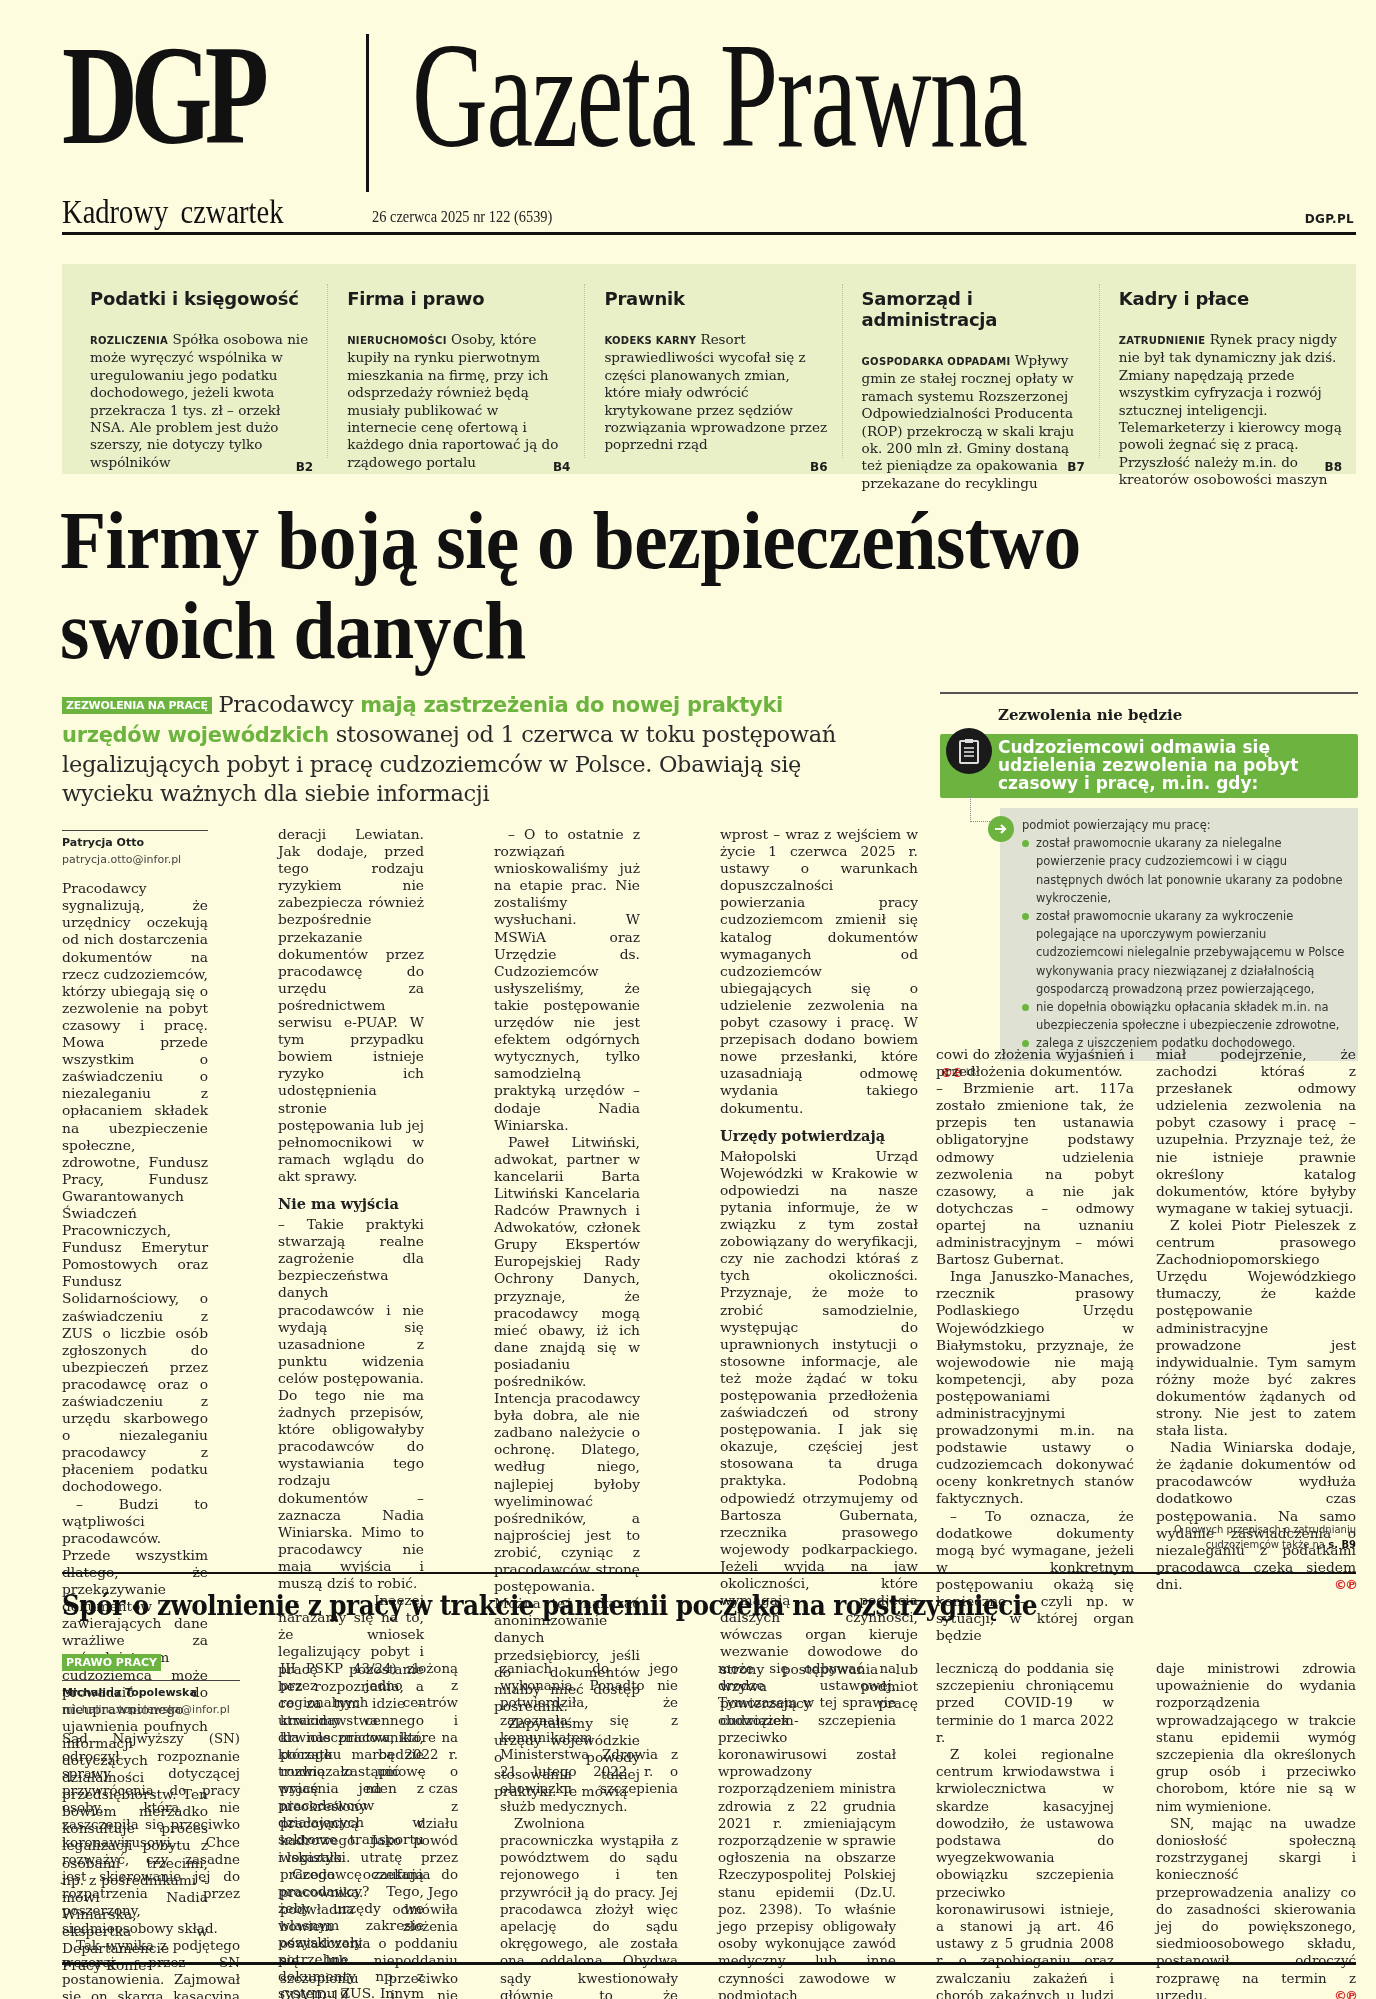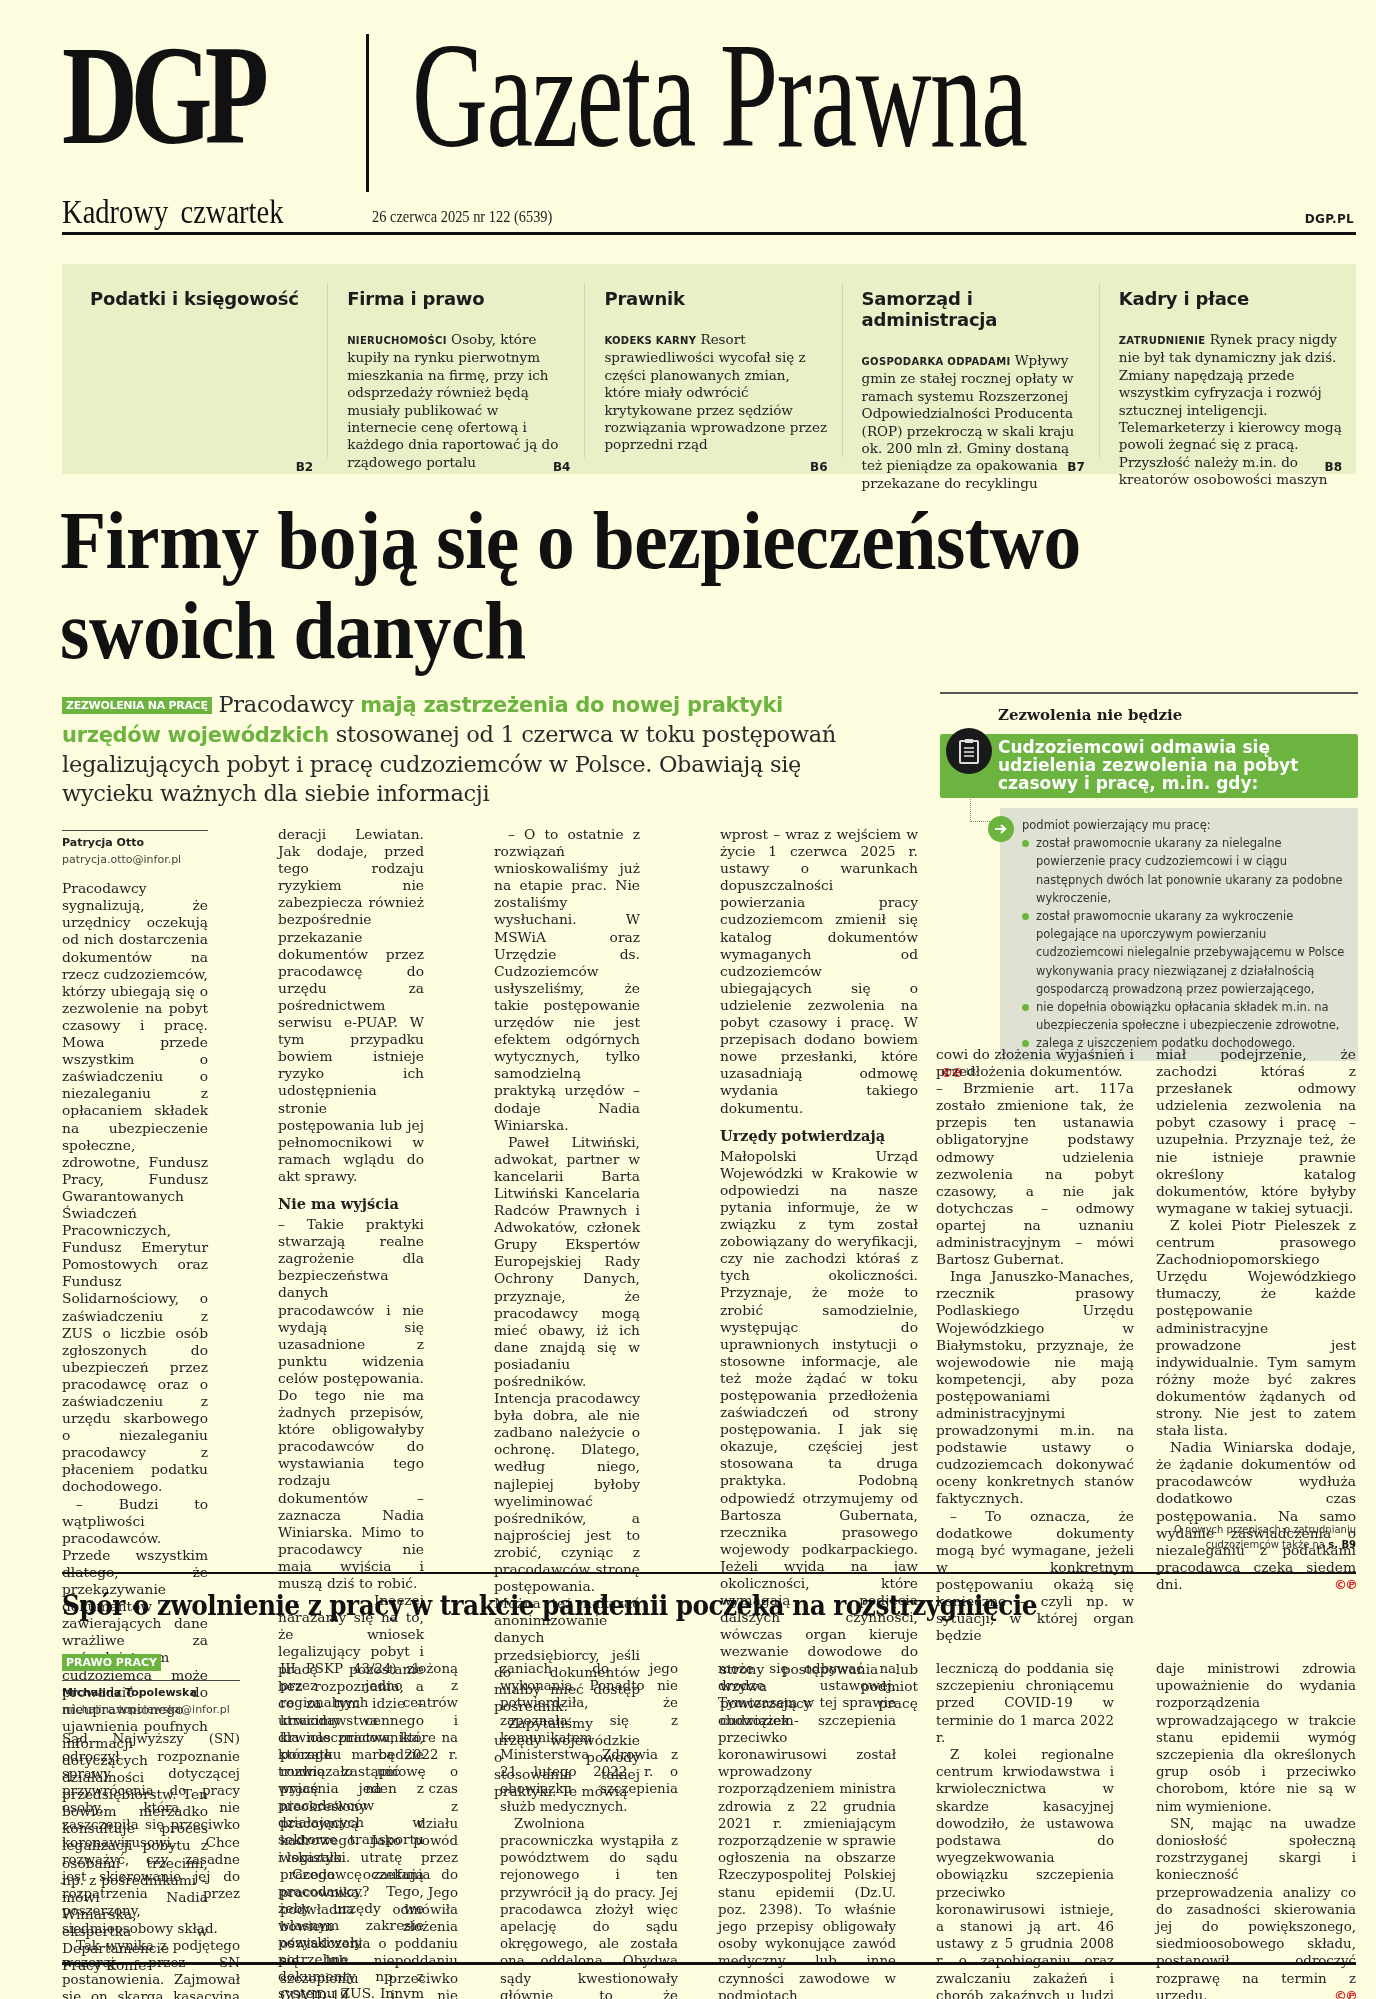--- a/index.html
+++ b/index.html
@@ -90,20 +90,21 @@
   <div class="logo-title">Gazeta Prawna</div>
   <div class="edition">Kadrowy czwartek</div>
   <div class="issue">26 czerwca 2025 nr 122 (6539)</div>
   <div class="site">DGP.PL</div>
   <div class="masthead-rule"></div>
 </header>
 
 <nav class="teasers">
   <div class="teaser">
     <h3>Podatki i księgowość</h3>
+    <p><span class="kicker">ROZLICZENIA</span> <span>Spółka osobowa nie może wyręczyć wspólnika w uregulowaniu jego podatku dochodowego, jeżeli kwota przekracza 1 tys. zł – orzekł NSA. Ale problem jest dużo szerszy, nie dotyczy tylko wspólników</span></p>
     <span class="page-ref">B2</span>
   </div>
   <div class="teaser">
     <h3>Firma i prawo</h3>
     <p><span class="kicker">NIERUCHOMOŚCI</span> <span>Osoby, które kupiły na rynku pierwotnym mieszkania na firmę, przy ich odsprzedaży również będą musiały publikować w internecie cenę ofertową i każdego dnia raportować ją do rządowego portalu</span></p>
     <span class="page-ref">B4</span>
   </div>
   <div class="teaser">
     <h3>Prawnik</h3>
     <p><span class="kicker">KODEKS KARNY</span> <span>Resort sprawiedliwości wycofał się z części planowanych zmian, które miały odwrócić krytykowane przez sędziów rozwiązania wprowadzone przez poprzedni rząd</span></p>

